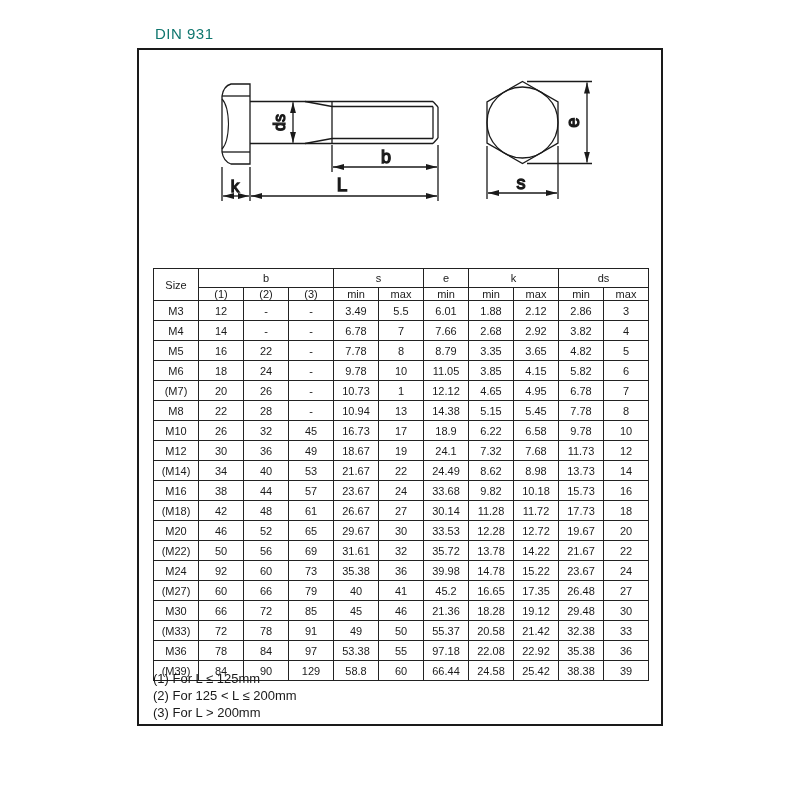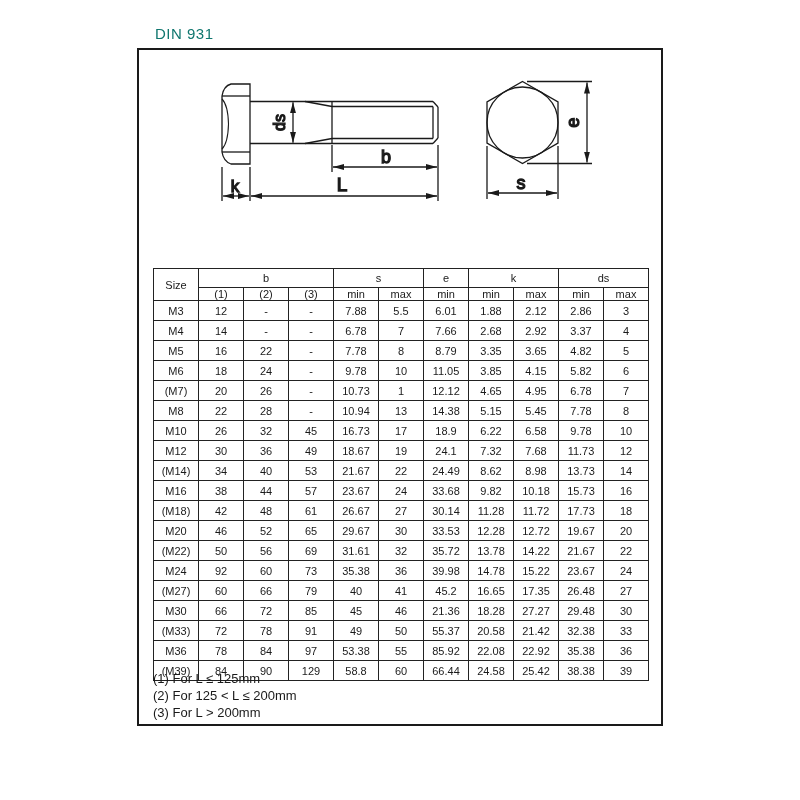--- a/index.html
+++ b/index.html
@@ -153,39 +153,39 @@
         <th>max</th>
       </tr>
     </thead>
     <tbody>
 
     <tr>
         <td>M3</td>
         <td>12</td>
         <td>-</td>
         <td>-</td>
-        <td>7.88</td>
+        <td>3.49</td>
         <td>5.5</td>
         <td>6.01</td>
         <td>1.88</td>
         <td>2.12</td>
         <td>2.86</td>
         <td>3</td>
       </tr>
         <tr>
         <td>M4</td>
         <td>14</td>
         <td>-</td>
         <td>-</td>
         <td>6.78</td>
         <td>7</td>
         <td>7.66</td>
         <td>2.68</td>
         <td>2.92</td>
-        <td>3.37</td>
+        <td>3.82</td>
         <td>4</td>
       </tr>
         <tr>
         <td>M5</td>
         <td>16</td>
         <td>22</td>
         <td>-</td>
         <td>7.78</td>
         <td>8</td>
         <td>8.79</td>
@@ -352,21 +352,21 @@
       </tr>
         <tr>
         <td>M30</td>
         <td>66</td>
         <td>72</td>
         <td>85</td>
         <td>45</td>
         <td>46</td>
         <td>21.36</td>
         <td>18.28</td>
-        <td>27.27</td>
+        <td>19.12</td>
         <td>29.48</td>
         <td>30</td>
       </tr>
         <tr>
         <td>(M33)</td>
         <td>72</td>
         <td>78</td>
         <td>91</td>
         <td>49</td>
         <td>50</td>
@@ -376,21 +376,21 @@
         <td>32.38</td>
         <td>33</td>
       </tr>
         <tr>
         <td>M36</td>
         <td>78</td>
         <td>84</td>
         <td>97</td>
         <td>53.38</td>
         <td>55</td>
-        <td>85.92</td>
+        <td>97.18</td>
         <td>22.08</td>
         <td>22.92</td>
         <td>35.38</td>
         <td>36</td>
       </tr>
         <tr>
         <td>(M39)</td>
         <td>84</td>
         <td>90</td>
         <td>129</td>

